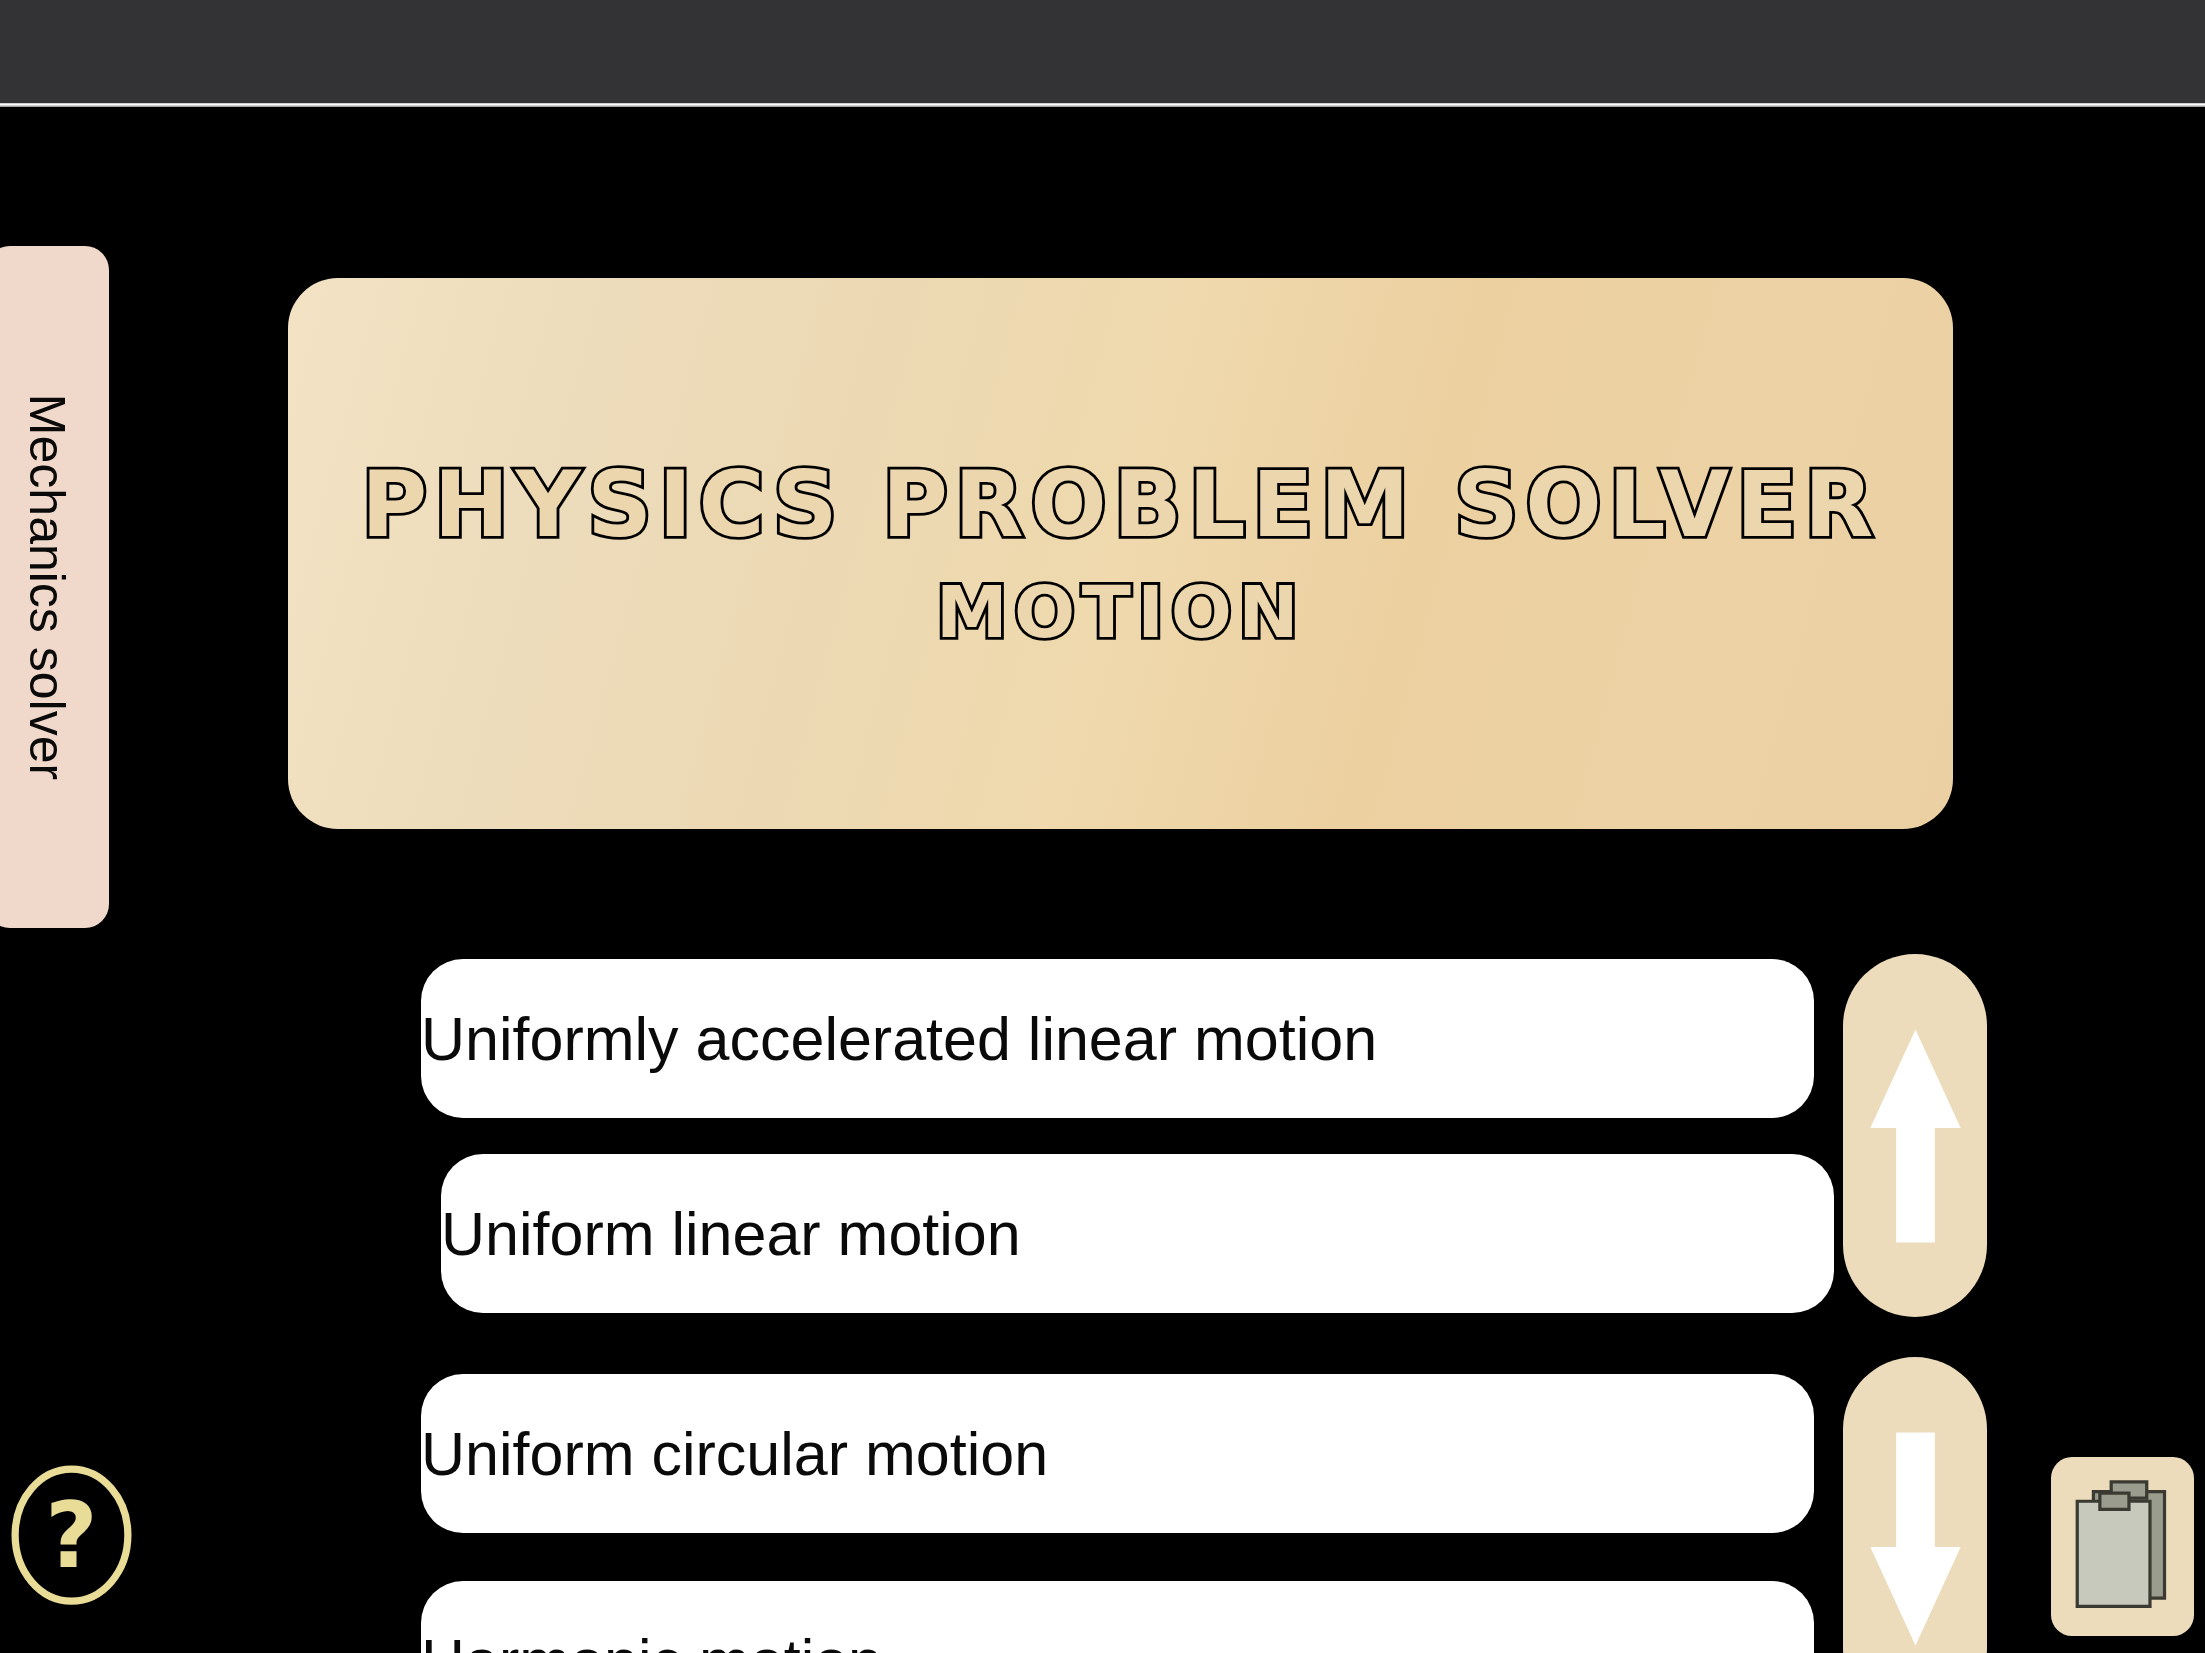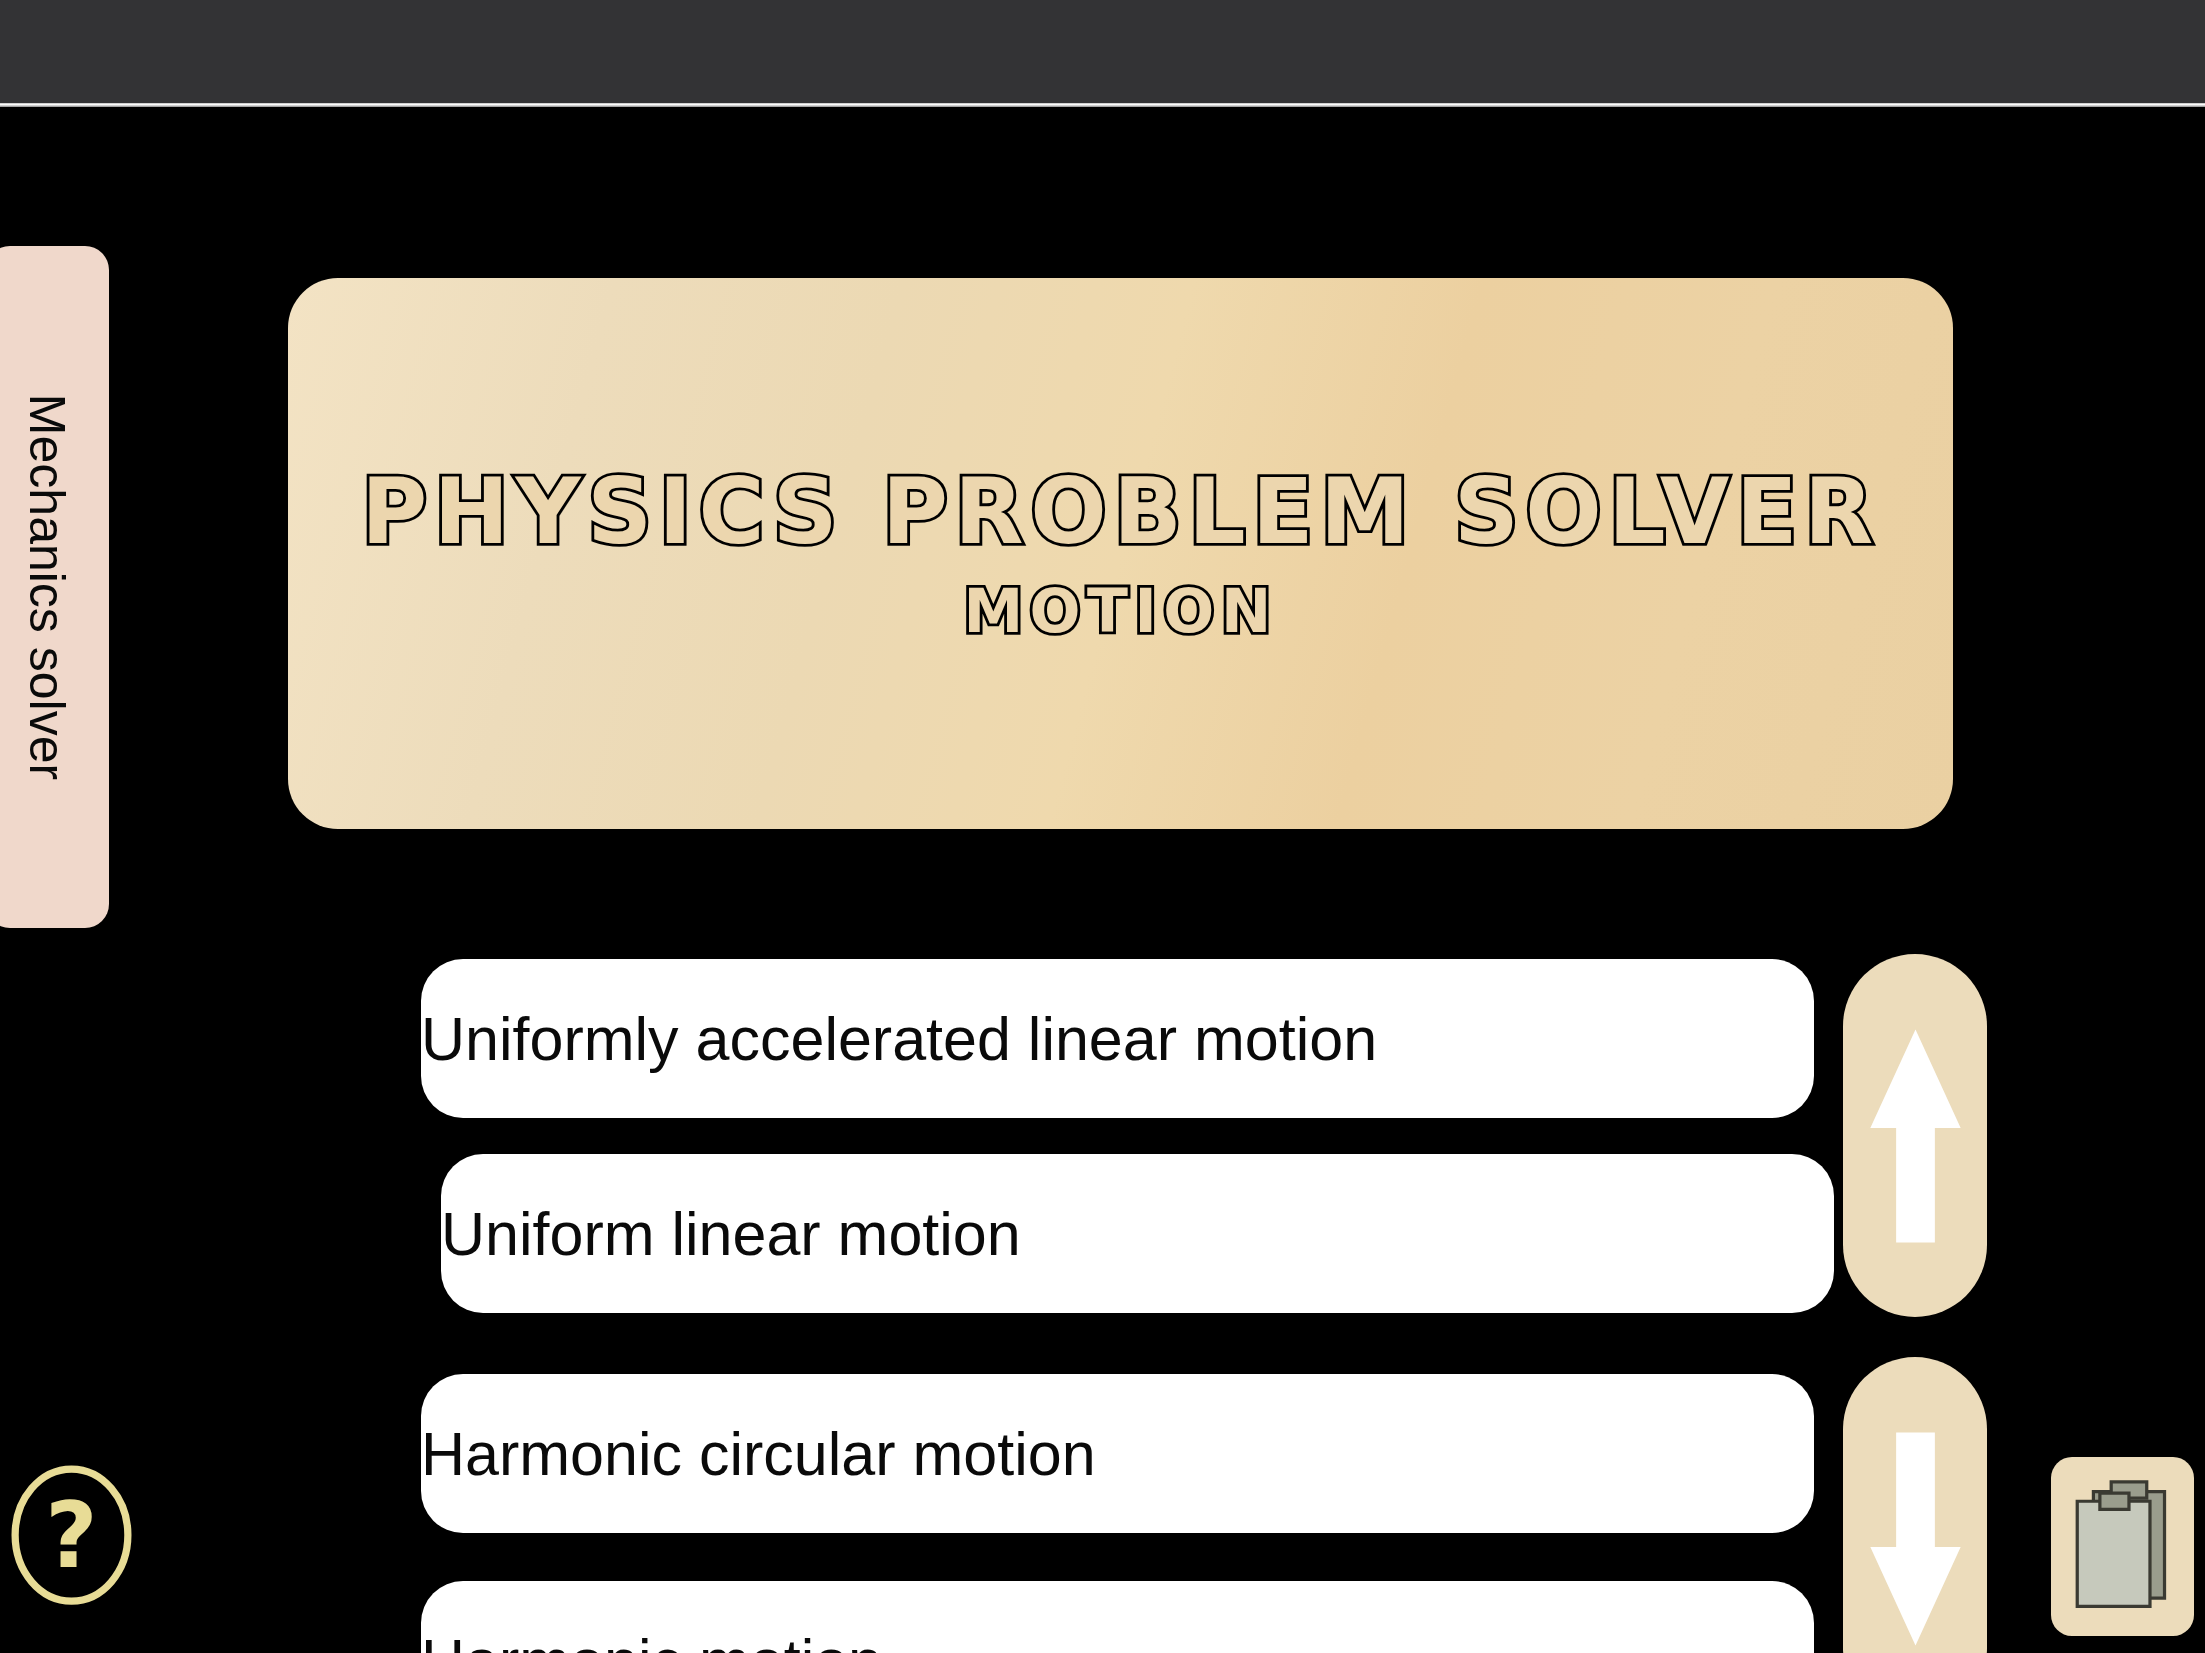--- a/index.html
+++ b/index.html
@@ -100,21 +100,21 @@
     -webkit-text-stroke: 5.7px #000000;
     paint-order: stroke fill;
     text-shadow:
        0 0 0 #000,
        2.4px 2.4px 0 rgba(0,0,0,0.25);
   }
   #banner-line-1 {
     font-size: 90px;
   }
   #banner-line-2 {
-    font-size: 60px;
+    font-size: 72px;
   }
 
   
   #option-list {
     position: absolute;
     left: 421px;
     top: 852px;
     width: 1393px;
     height: 694px;
   }
@@ -208,21 +208,21 @@
   </div>
 
   <div id="option-list">
     <div id="option-0" class="option-button">
       <span class="option-label">Uniformly accelerated linear motion</span>
     </div>
     <div id="option-1" class="option-button">
       <span class="option-label">Uniform linear motion</span>
     </div>
     <div id="option-2" class="option-button">
-      <span class="option-label">Harmonic circular motion</span>
+      <span class="option-label">Uniform circular motion</span>
     </div>
     <div id="option-3" class="option-button">
       <span class="option-label">Harmonic motion</span>
     </div>
   </div>
 
   <div id="scroll-up-pill" class="scroll-pill">
     <svg class="arrow-glyph" width="97" height="242" viewBox="0 0 120 300">
       <polygon points="60,18 116,140 84,140 84,282 36,282 36,140 4,140" fill="#ffffff"></polygon>
     </svg>

